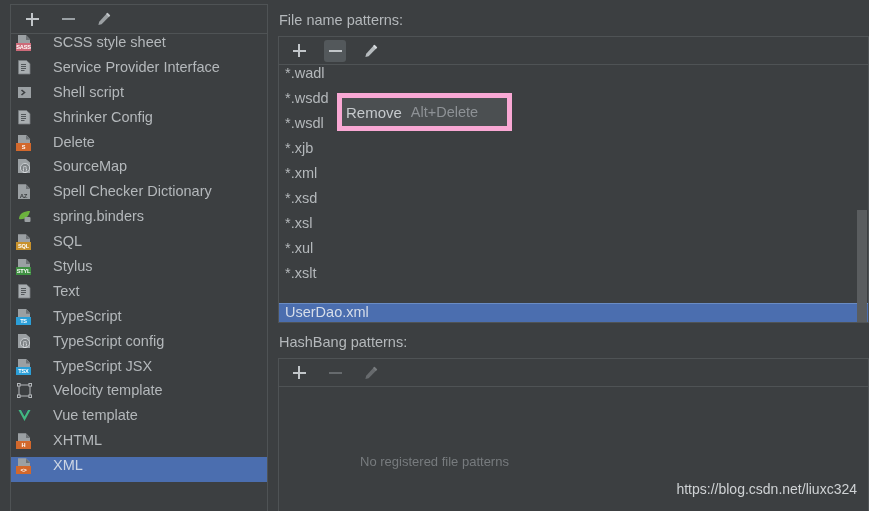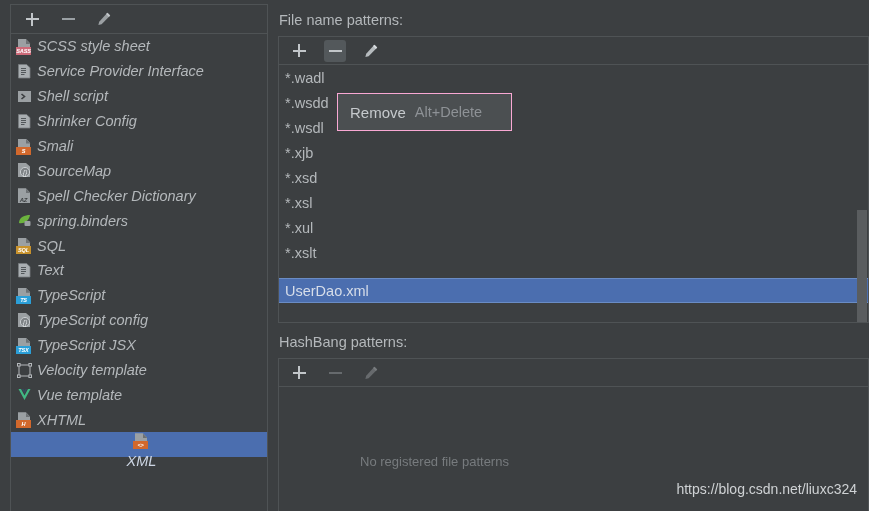--- a/index.html
+++ b/index.html
@@ -58,32 +58,30 @@
   .dim { opacity: 0.45; }
 
   #left-list {
     flex: 1;
     overflow: hidden;
     position: relative;
     background: #3c3f41;
   }
   .fl-row {
     height: 24.9px;
-    display: flex; align-items: center;
+    display: flex; 
     padding-left: 5px;
-    gap: 4px;
+    gap: 20px;
     font-size: 14.5px;
     color: #b4b8bb;
     white-space: nowrap;
-    font-style: italic;
   }
   .fl-row.sel {
     background: #4b6eaf;
     color: #cdd6e4;
-    flex-direction: column;
   }
   .fl-icon {
     width: 17px; height: 17px;
     flex: 0 0 17px;
     position: relative;
   }
 
   
   .doc {
     position: absolute; left: 2px; top: 1px;
@@ -139,21 +137,21 @@
     gap: 14px;
   }
   .pattern-list {
     position: relative;
     overflow: hidden;
     height: 257px;
   }
   #hb-box .pattern-list { height: 123px; }
   .pt-row {
     height: 25px;
-    display: flex; align-items: center;
+    display: flex; align-items: flex-start;
     padding-left: 6px;
     font-size: 14.5px;
     color: #b4b8bb;
     white-space: nowrap;
   }
   .pt-row.sel {
     background: #4b6eaf;
     color: #d6dde9;
     border-top: 1px solid #6a8cc4;
     border-bottom: 1px solid #6a8cc4;
@@ -186,23 +184,23 @@
     font-size: 14px;
     color: #cfd2d4;
   }
 
   
   #tooltip {
     position: absolute;
     left: 337px; top: 93px;
     width: 175px; height: 38px;
     background: #4b4f51;
-    border: 1px solid #f9a8d4;
+    border: 5px solid #f9a8d4;
     display: flex; align-items: center;
-    padding-left: 12px;
+    padding-left: 4px;
     gap: 9px;
     font-size: 15px;
     z-index: 50;
   }
   #tooltip .tt-main { color: #c6cacd; }
   #tooltip .tt-key { color: #8e9296; font-size: 14.5px; }
 </style>
 </head>
 <body>
 
@@ -254,21 +252,21 @@
               <path d="M5 5.5 h5 M5 7.5 h5 M5 9.5 h5 M5 11.5 h3.5" stroke="#52575a" stroke-width="1"></path>
             </svg></span>
           <span>Shrinker Config</span>
         </div>
         <div class="fl-row">
           <span class="fl-icon">
             <span class="doc"></span>
             <span class="doc-fold"></span>
             <span class="badge" style="background: rgb(210, 104, 44);">S</span>
           </span>
-          <span>Smali</span>
+          <span>Delete</span>
         </div>
         <div class="fl-row">
           <span class="fl-icon"><svg viewBox="0 0 17 17" width="17" height="17">
               <path d="M2 1 h8 l4 3.5 V15 H2 Z" fill="#9ba0a3"></path>
               <circle cx="9" cy="10" r="4.6" fill="#7e8386" stroke="#c8cccf" stroke-width="1"></circle>
               <text x="9" y="12.6" font-size="6.4" fill="#e3e6e8" text-anchor="middle" font-family="Liberation Sans">{}</text>
             </svg></span>
           <span>SourceMap</span>
         </div>
         <div class="fl-row">
@@ -286,20 +284,28 @@
             </svg></span>
           <span>spring.binders</span>
         </div>
         <div class="fl-row">
           <span class="fl-icon">
             <span class="doc"></span>
             <span class="doc-fold"></span>
             <span class="badge" style="background: rgb(200, 146, 44);">SQL</span>
           </span>
           <span>SQL</span>
+        </div>
+        <div class="fl-row">
+          <span class="fl-icon">
+            <span class="doc"></span>
+            <span class="doc-fold"></span>
+            <span class="badge" style="background: rgb(63, 145, 66);">STYL</span>
+          </span>
+          <span>Stylus</span>
         </div>
         <div class="fl-row">
           <span class="fl-icon"><svg viewBox="0 0 17 17" width="17" height="17">
               <path d="M2.5 1.5 h8 l3.5 3.2 V15 H2.5 Z" fill="#a9aeb1" stroke="#787d80" stroke-width="0.8"></path>
               <path d="M5 5.5 h5 M5 7.5 h5 M5 9.5 h5 M5 11.5 h3.5" stroke="#52575a" stroke-width="1"></path>
             </svg></span>
           <span>Text</span>
         </div>
         <div class="fl-row">
           <span class="fl-icon">
@@ -387,20 +393,23 @@
           <div class="pt-row">
             <span>*.wsdd</span>
           </div>
           <div class="pt-row">
             <span>*.wsdl</span>
           </div>
           <div class="pt-row">
             <span>*.xjb</span>
           </div>
           <div class="pt-row">
+            <span>*.xml</span>
+          </div>
+          <div class="pt-row">
             <span>*.xsd</span>
           </div>
           <div class="pt-row">
             <span>*.xsl</span>
           </div>
           <div class="pt-row">
             <span>*.xul</span>
           </div>
           <div class="pt-row">
             <span>*.xslt</span>

